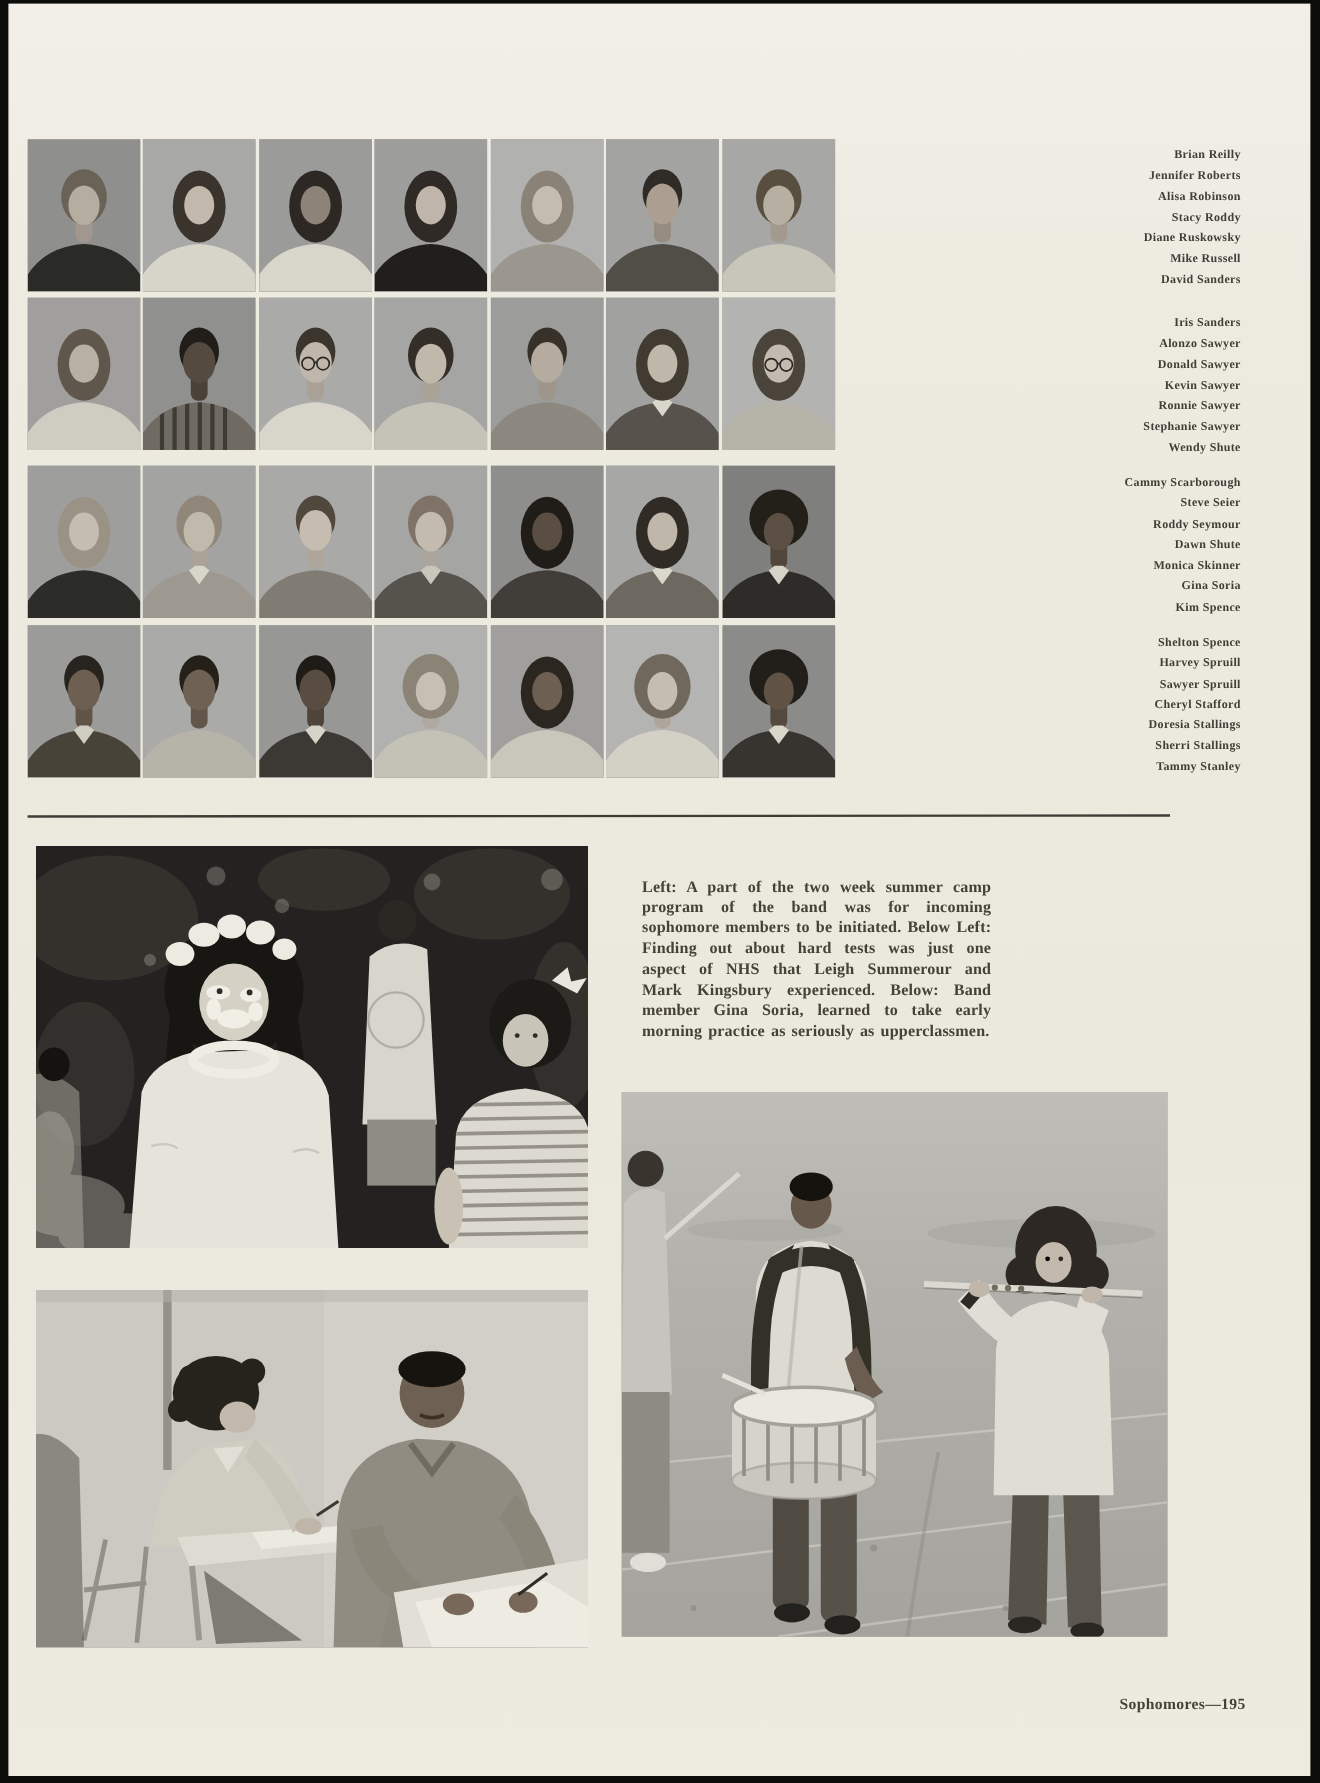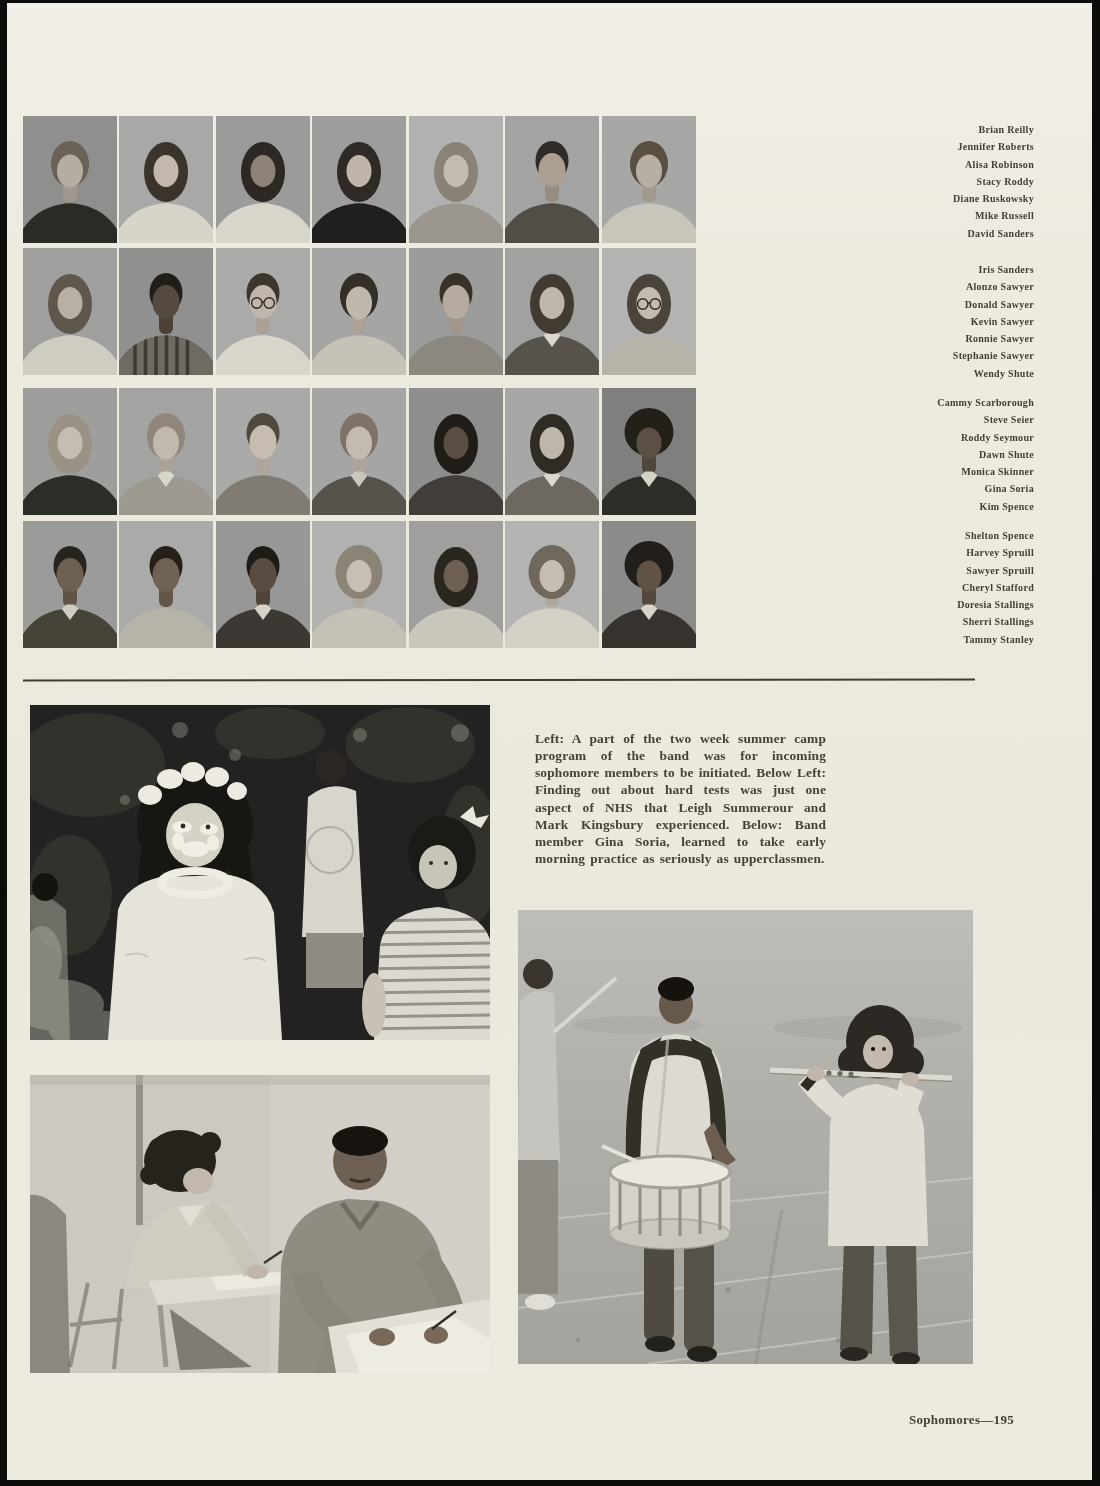--- a/index.html
+++ b/index.html
@@ -42,21 +42,21 @@
     text-align:justify;margin:16px;
   }
 
   figure.photo{position:absolute;margin:0;overflow:hidden;background:#a9a7a2;}
   figure.photo svg{display:block;width:100%;height:100%;}
   #photo-initiation{left:30px;top:705px;width:460px;height:335px;}
   #photo-test{left:30px;top:1075px;width:460px;height:298px;}
   #photo-band{left:518px;top:910px;width:455px;height:454px;}
 
   .footer{
-    position:absolute;left:676px;top:1412px;width:338px;
+    position:absolute;left:700px;top:1412px;width:338px;
     font-weight:700;font-size:13px;color:#45423b;letter-spacing:0.3px;
     text-align:right;
   }
 </style>
 </head>
 <body>
 
 <div class="page">
 
   <section id="grid">

